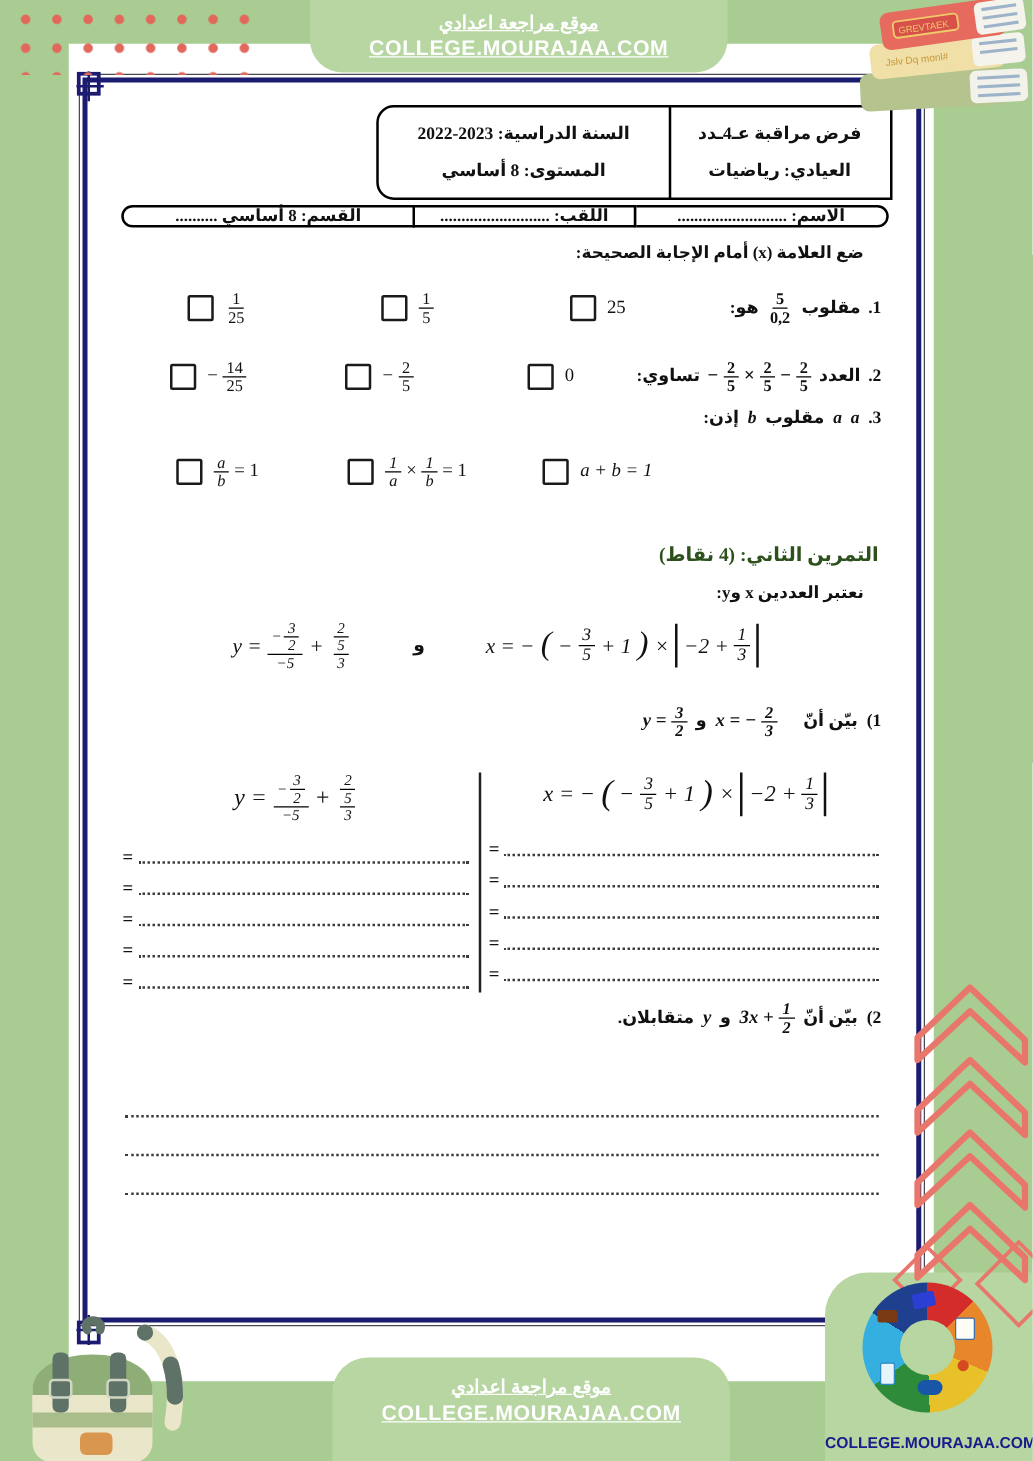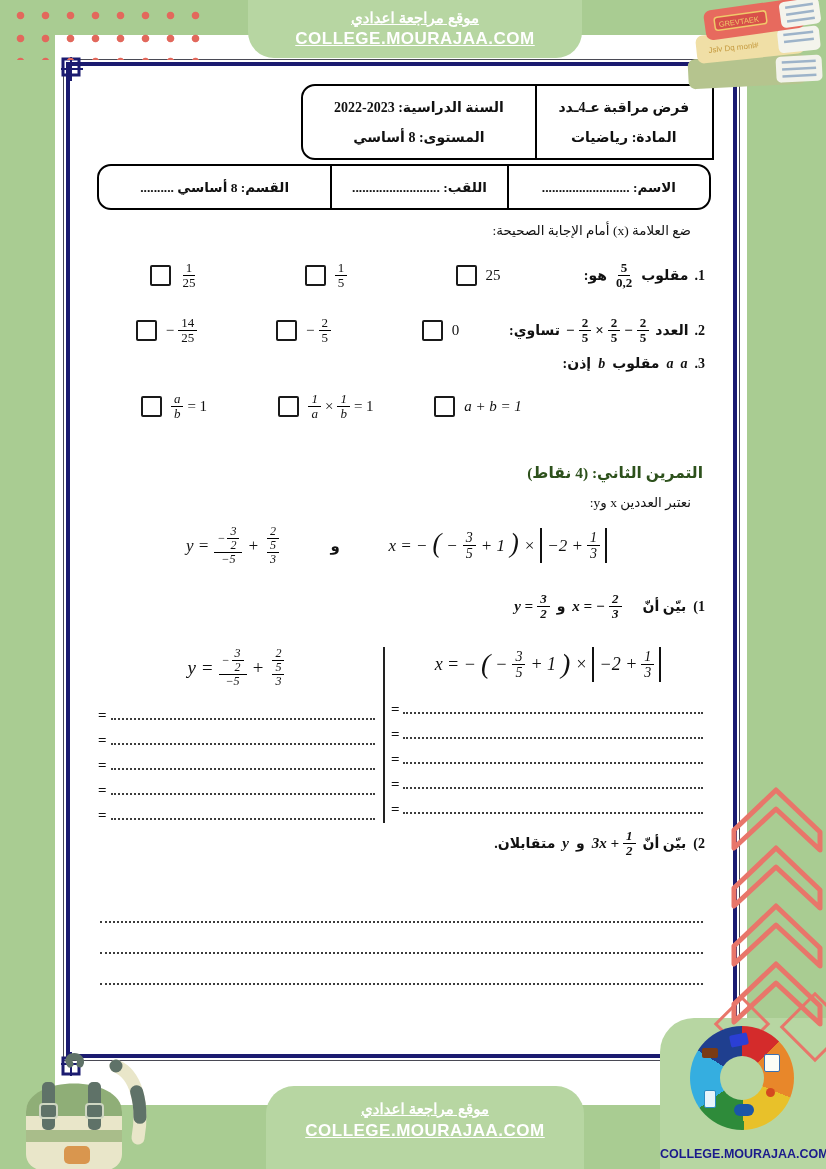--- a/index.html
+++ b/index.html
@@ -61,27 +61,27 @@
   .content{position:absolute;left:16px;right:16px;top:10px;bottom:8px;direction:rtl;}
   
   .hrow{display:flex;direction:rtl;margin:8px 6px 0 6px;}
   .hcell{
     border:2.5px solid #000;text-align:center;font-weight:700;font-size:14px;
     display:flex;flex-direction:column;justify-content:space-around;box-sizing:border-box;
     background:#fff;
   }
   .hrow1 .hcell{height:76px;padding:6px 4px;}
   .hrow2{margin-top:4px;}
-  .hrow2 .hcell{height:46px;justify-content:center;font-size:13.5px;}
+  .hrow2 .hcell{height:18px;justify-content:center;font-size:13.5px;}
   .hc1{width:33%;border-radius:0 14px 14px 0;}
   .hc2{width:29%;margin-right:-2.5px;align-items:center;}
   .hc3{width:38%;margin-right:-2.5px;border-radius:14px 0 0 14px;}
   
   .ex-title{font-weight:700;font-size:15.5px;color:#2d511c;margin:20px 14px 0 0;}
-  .instr{font-weight:400;font-size:13.5px;margin:12px 26px 0 0;}
+  .instr{font-weight:700;font-size:13.5px;margin:12px 26px 0 0;}
   .qrow{display:flex;direction:rtl;align-items:center;margin:0 12px;}
   .qtext{flex:1;display:flex;direction:rtl;align-items:center;gap:6px;font-weight:700;font-size:14px;}
   .optcell{width:152px;display:flex;direction:ltr;justify-content:center;}
   .opt{display:inline-flex;direction:ltr;align-items:center;gap:9px;}
   .cb{width:17px;height:17px;border:2px solid #1a1a1a;border-radius:2px;background:#fff;flex:0 0 auto;}
   .math{direction:ltr;font-family:"Liberation Serif","DejaVu Sans",serif;display:inline-flex;align-items:center;gap:4px;font-size:15px;}
   .it{font-style:italic;}
   .frac{display:inline-flex;flex-direction:column;align-items:center;line-height:1.08;font-size:13px;vertical-align:middle;}
   .frac .fn{border-bottom:1.4px solid #000;padding:0 3px;display:inline-flex;align-items:center;gap:2px;}
   .frac .fd{padding:0 3px;display:inline-flex;align-items:center;gap:2px;}
@@ -156,21 +156,21 @@
           <line x1="10" y1="2" x2="10" y2="26" stroke="#1b1b70" stroke-width="2"></line>
           <line x1="0" y1="14" x2="22" y2="14" stroke="#1b1b70" stroke-width="2"></line>
         </svg>
     </div>
 
     <div class="content">
 
       <div class="hrow hrow1">
         <div class="hcell hc2">
           <div>فرض مراقبة عـ4ـدد</div>
-          <div>المادة: رياضيات</div>
+          <div>العيادي: رياضيات</div>
         </div>
         <div class="hcell hc3">
           <div>السنة الدراسية: 2023-2022</div>
           <div>المستوى: 8 أساسي</div>
         </div>
       </div>
       <div class="hrow hrow2">
         <div class="hcell hc1">الاسم: ..........................</div>
         <div class="hcell hc2">اللقب: ..........................</div>
         <div class="hcell hc3">القسم: 8 أساسي ..........</div>

